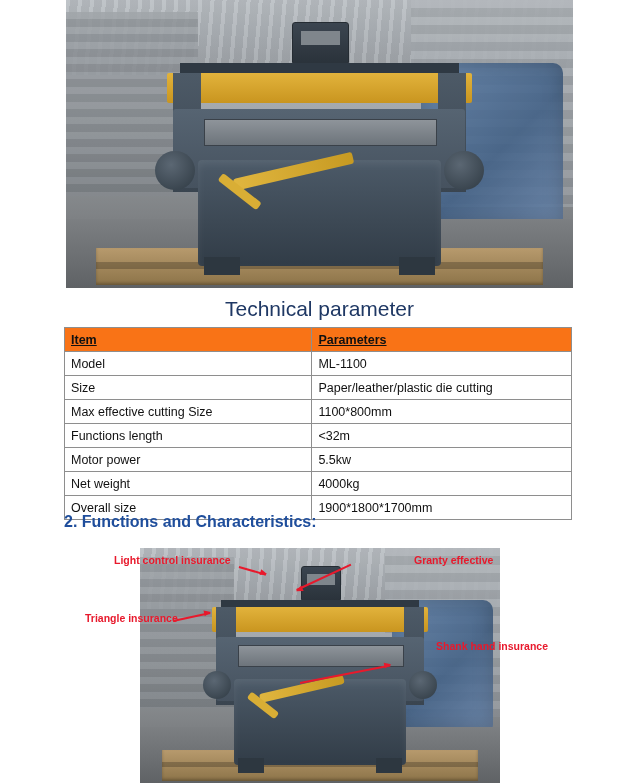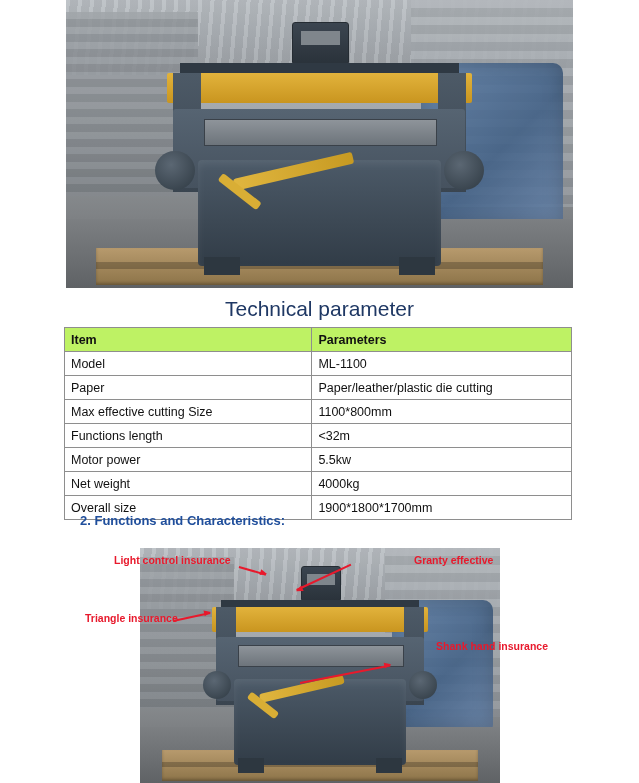--- a/index.html
+++ b/index.html
@@ -293,35 +293,36 @@
   table.spec td {
     border: 1px solid #8e8e8e;
     padding: 3px 6px;
     height: 17px;
     text-align: left;
     vertical-align: middle;
     font-weight: normal;
     color: #111;
   }
   table.spec thead th {
-    background: #bef264;
+    background: #f97316;
     font-weight: bold;
+    text-decoration: underline;
   }
   table.spec col.c1 { width: 48.8%; }
   table.spec col.c2 { width: 51.2%; }
   td.model-value {
     color: #c00000;
   }
 
   
   .section-heading {
     position: absolute;
-    left: 80px;
+    left: 64px;
     top: 513px;
-    font-size: 13px;
+    font-size: 16px;
     font-weight: bold;
     color: #1f4e9c;
   }
 
   
   .annot {
     position: absolute;
     font-size: 10.5px;
     font-weight: bold;
     color: #e8192c;
@@ -399,21 +400,21 @@
           <th>Item</th>
           <th>Parameters</th>
         </tr>
       </thead>
       <tbody>
         <tr>
           <td>Model</td>
           <td class="model-value">ML-1100</td>
         </tr>
         <tr>
-          <td>Paper</td>
+          <td>Size</td>
           <td>Paper/leather/plastic die cutting</td>
         </tr>
         <tr>
           <td>Max effective cutting Size</td>
           <td>1100*800mm</td>
         </tr>
         <tr>
           <td>Functions length</td>
           <td>&lt;32m</td>
         </tr>

